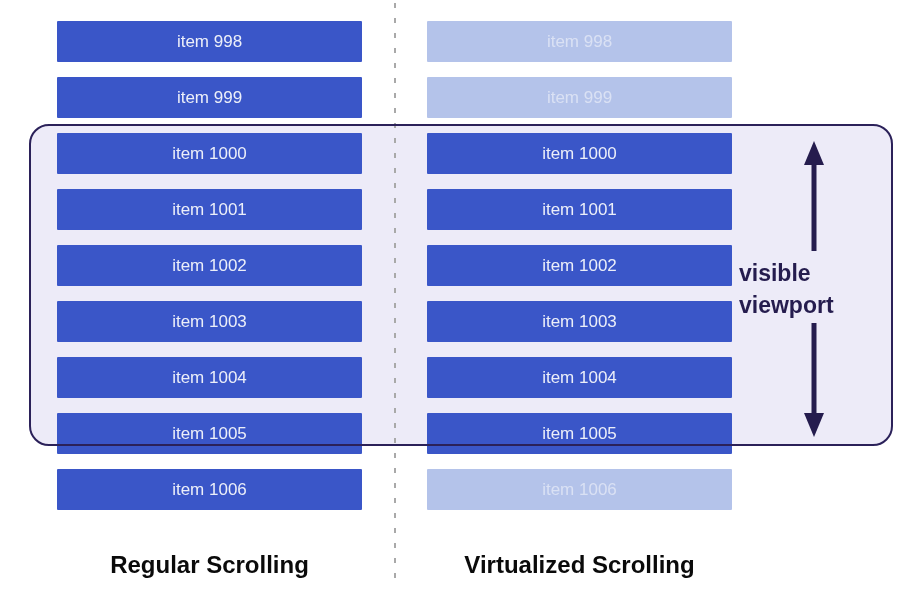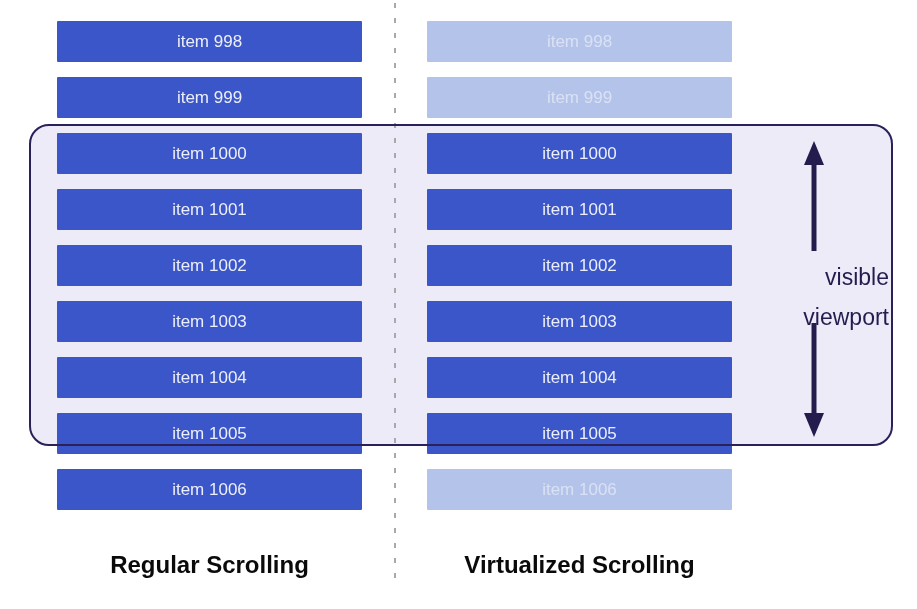--- a/index.html
+++ b/index.html
@@ -81,24 +81,24 @@
     z-index: 3;
   }
   .arrow.up   { left: 801px; top: 141px; }
   .arrow.down { left: 801px; top: 322px; }
   .viewport-label {
     position: absolute;
     left: 739px;
     top: 257px;
     width: 150px;
     z-index: 3;
-    text-align: right;
+    text-align: left;
     font-size: 23px;
-    font-weight: 400;
-    line-height: 40px;
+    font-weight: 700;
+    line-height: 32px;
     color: var(--annotation, #251c4e);
     white-space: pre-line;
   }
   
   .column-title {
     position: absolute;
     top: 551px;
     width: 305px;
     text-align: center;
     font-size: 24px;

